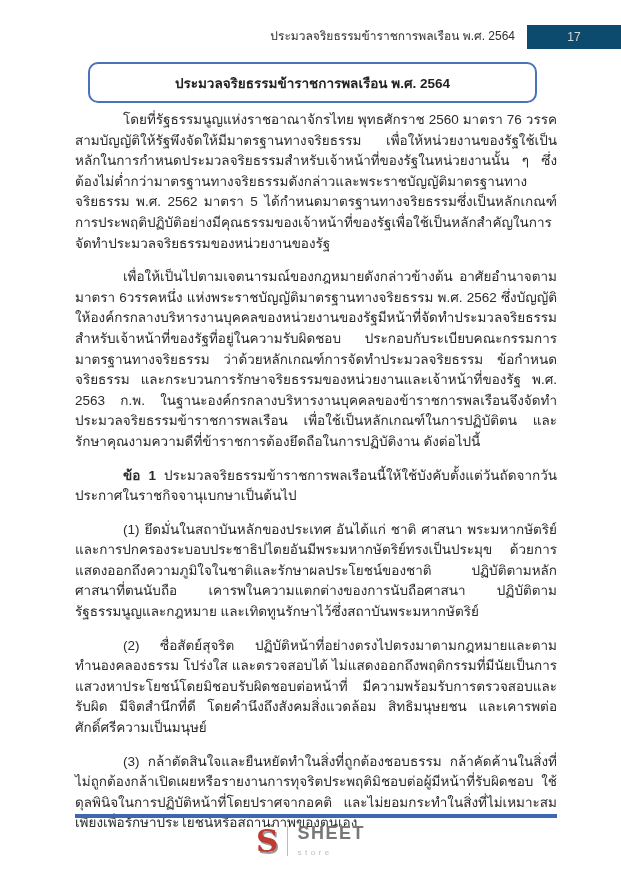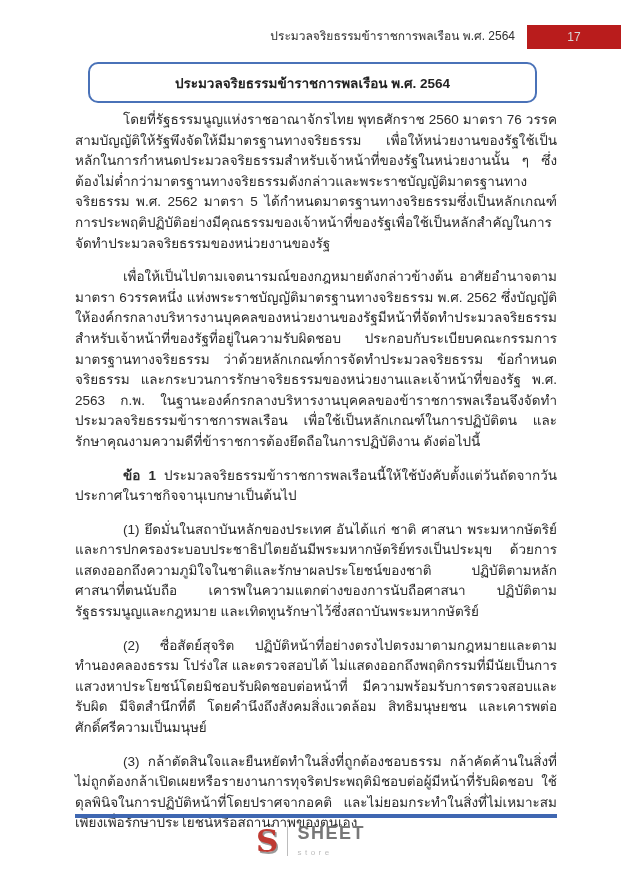--- a/index.html
+++ b/index.html
@@ -12,21 +12,21 @@
 
   
   .header{
     position:absolute;top:24px;left:0;right:0;height:25px;
     display:flex;justify-content:flex-end;align-items:center;
   }
   .running-title{
     font-size:12px;color:#2f2f2f;margin-right:12px;line-height:25px;
   }
   .page-badge{
-    width:94px;height:24px;background:#b91c1c;color:#d8d8d8;
+    width:94px;height:24px;background:#0c4a6e;color:#d8d8d8;
     display:flex;align-items:center;justify-content:center;
     font-size:12px;
   }
 
   
   .title-box{
     position:absolute;top:62px;left:88px;width:445px;height:37px;
     border:2px solid #4a72b8;border-radius:10px;background:#ffffff;
     display:flex;align-items:center;justify-content:center;
   }

